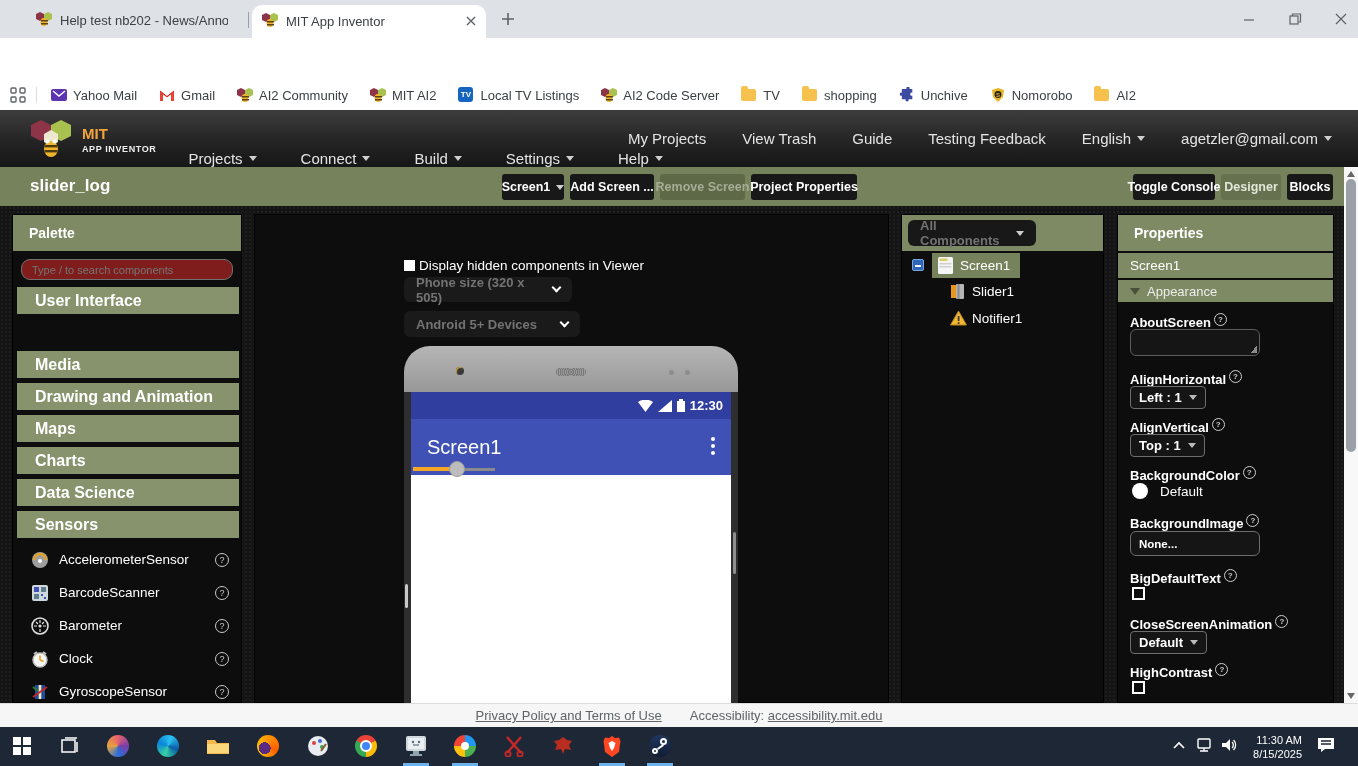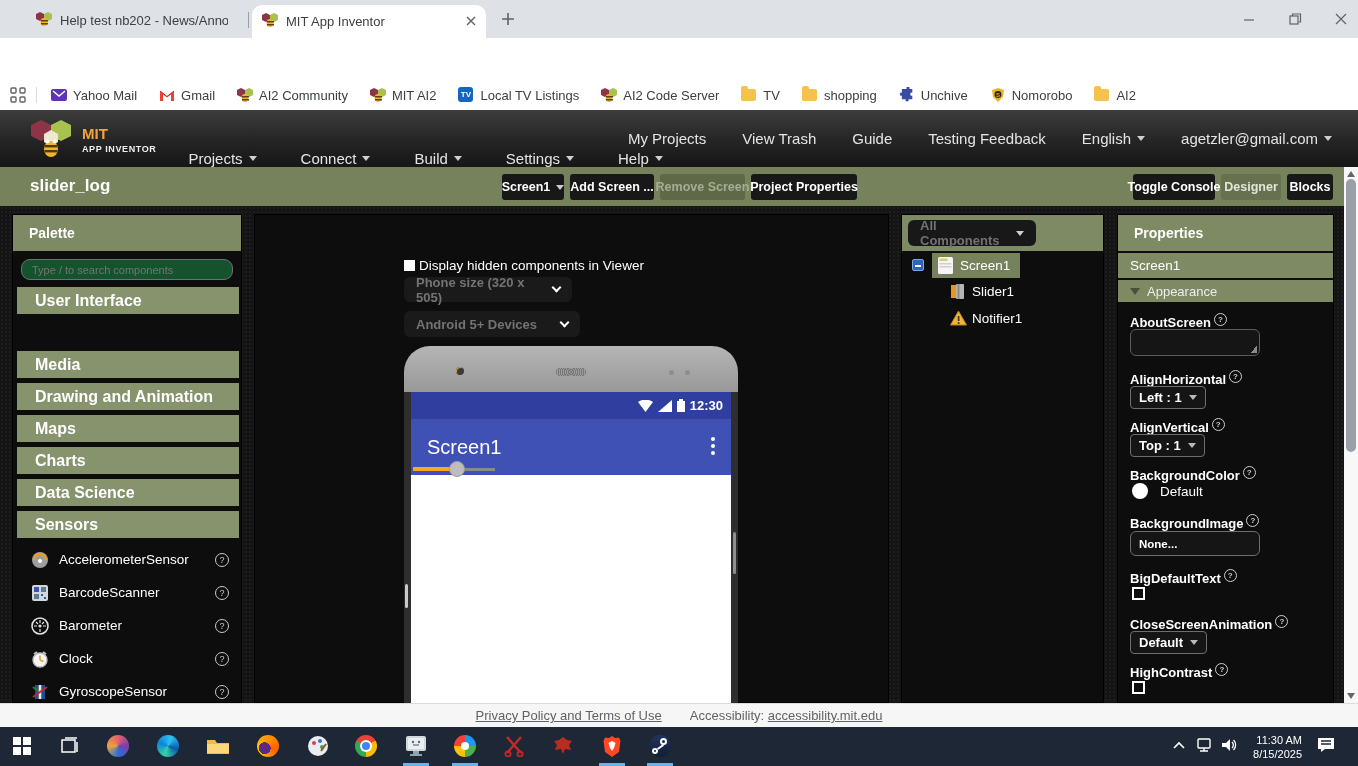--- a/index.html
+++ b/index.html
@@ -46,21 +46,21 @@
   .projname { position:absolute; left:30px; top:9px; color:#fff; font-size:17px; font-weight:bold; }
   .pbtn { position:absolute; top:7px; height:26px; background:#181818; color:#fff; font-size:12.5px; font-weight:bold; border-radius:3px; display:flex; align-items:center; justify-content:center; gap:6px; padding:0 9px; cursor:pointer; white-space:nowrap; }
   .pbtn.disabled { background:#5e6947; color:#a5ad95; }
   .pbtn.current { background:#667150; color:#e3e7d8; }
 
   
   .workspace { left:0; top:206px; width:1344px; height:497px; background:#141414; background-image:radial-gradient(#1e1e1e 1px, transparent 1.2px); background-size:4px 4px; }
   .panel { position:absolute; background:#0d0d0d; border:1px solid #000; }
   .phead { height:36px; background:#7d8a63; color:#fff; font-weight:bold; font-size:14px; display:flex; align-items:center; padding-left:16px; }
 
-  .search { position:absolute; left:8px; top:44px; width:212px; height:21px; background:#14532d; border:1px solid #707070; border-radius:9px; color:#9a9a9a; font-size:11px; padding:0 10px; font-family:"Liberation Sans",sans-serif; }
+  .search { position:absolute; left:8px; top:44px; width:212px; height:21px; background:#7f1d1d; border:1px solid #707070; border-radius:9px; color:#9a9a9a; font-size:11px; padding:0 10px; font-family:"Liberation Sans",sans-serif; }
   .cat { position:absolute; left:4px; width:222px; height:27px; background:#87936c; color:#fff; font-weight:bold; font-size:16px; display:flex; align-items:center; padding-left:18px; cursor:pointer; }
   .sensor { position:absolute; left:4px; width:222px; height:33px; display:flex; align-items:center; color:#fff; font-size:13.5px; cursor:grab; }
   .sensor .sic { width:18px; height:18px; margin-left:14px; margin-right:10px; display:flex; }
   .qmark { position:absolute; right:10px; width:14px; height:14px; border:1px solid #c9c9c9; border-radius:50%; color:#c9c9c9; font-size:9px; display:flex; align-items:center; justify-content:center; }
 
   .chkrow { position:absolute; display:flex; align-items:center; gap:4px; color:#fff; font-size:13.5px; }
   .chkbox { width:11px; height:11px; background:#fff; display:inline-block; }
   .ddark { position:absolute; background:#1a1a1a; border-radius:6px; color:#737373; font-weight:bold; font-size:13px; display:flex; align-items:center; padding:0 12px; justify-content:space-between; cursor:pointer; }
   .chev { width:7px; height:7px; border-right:2px solid #fff; border-bottom:2px solid #fff; transform:rotate(45deg); margin-top:-4px; }
 

